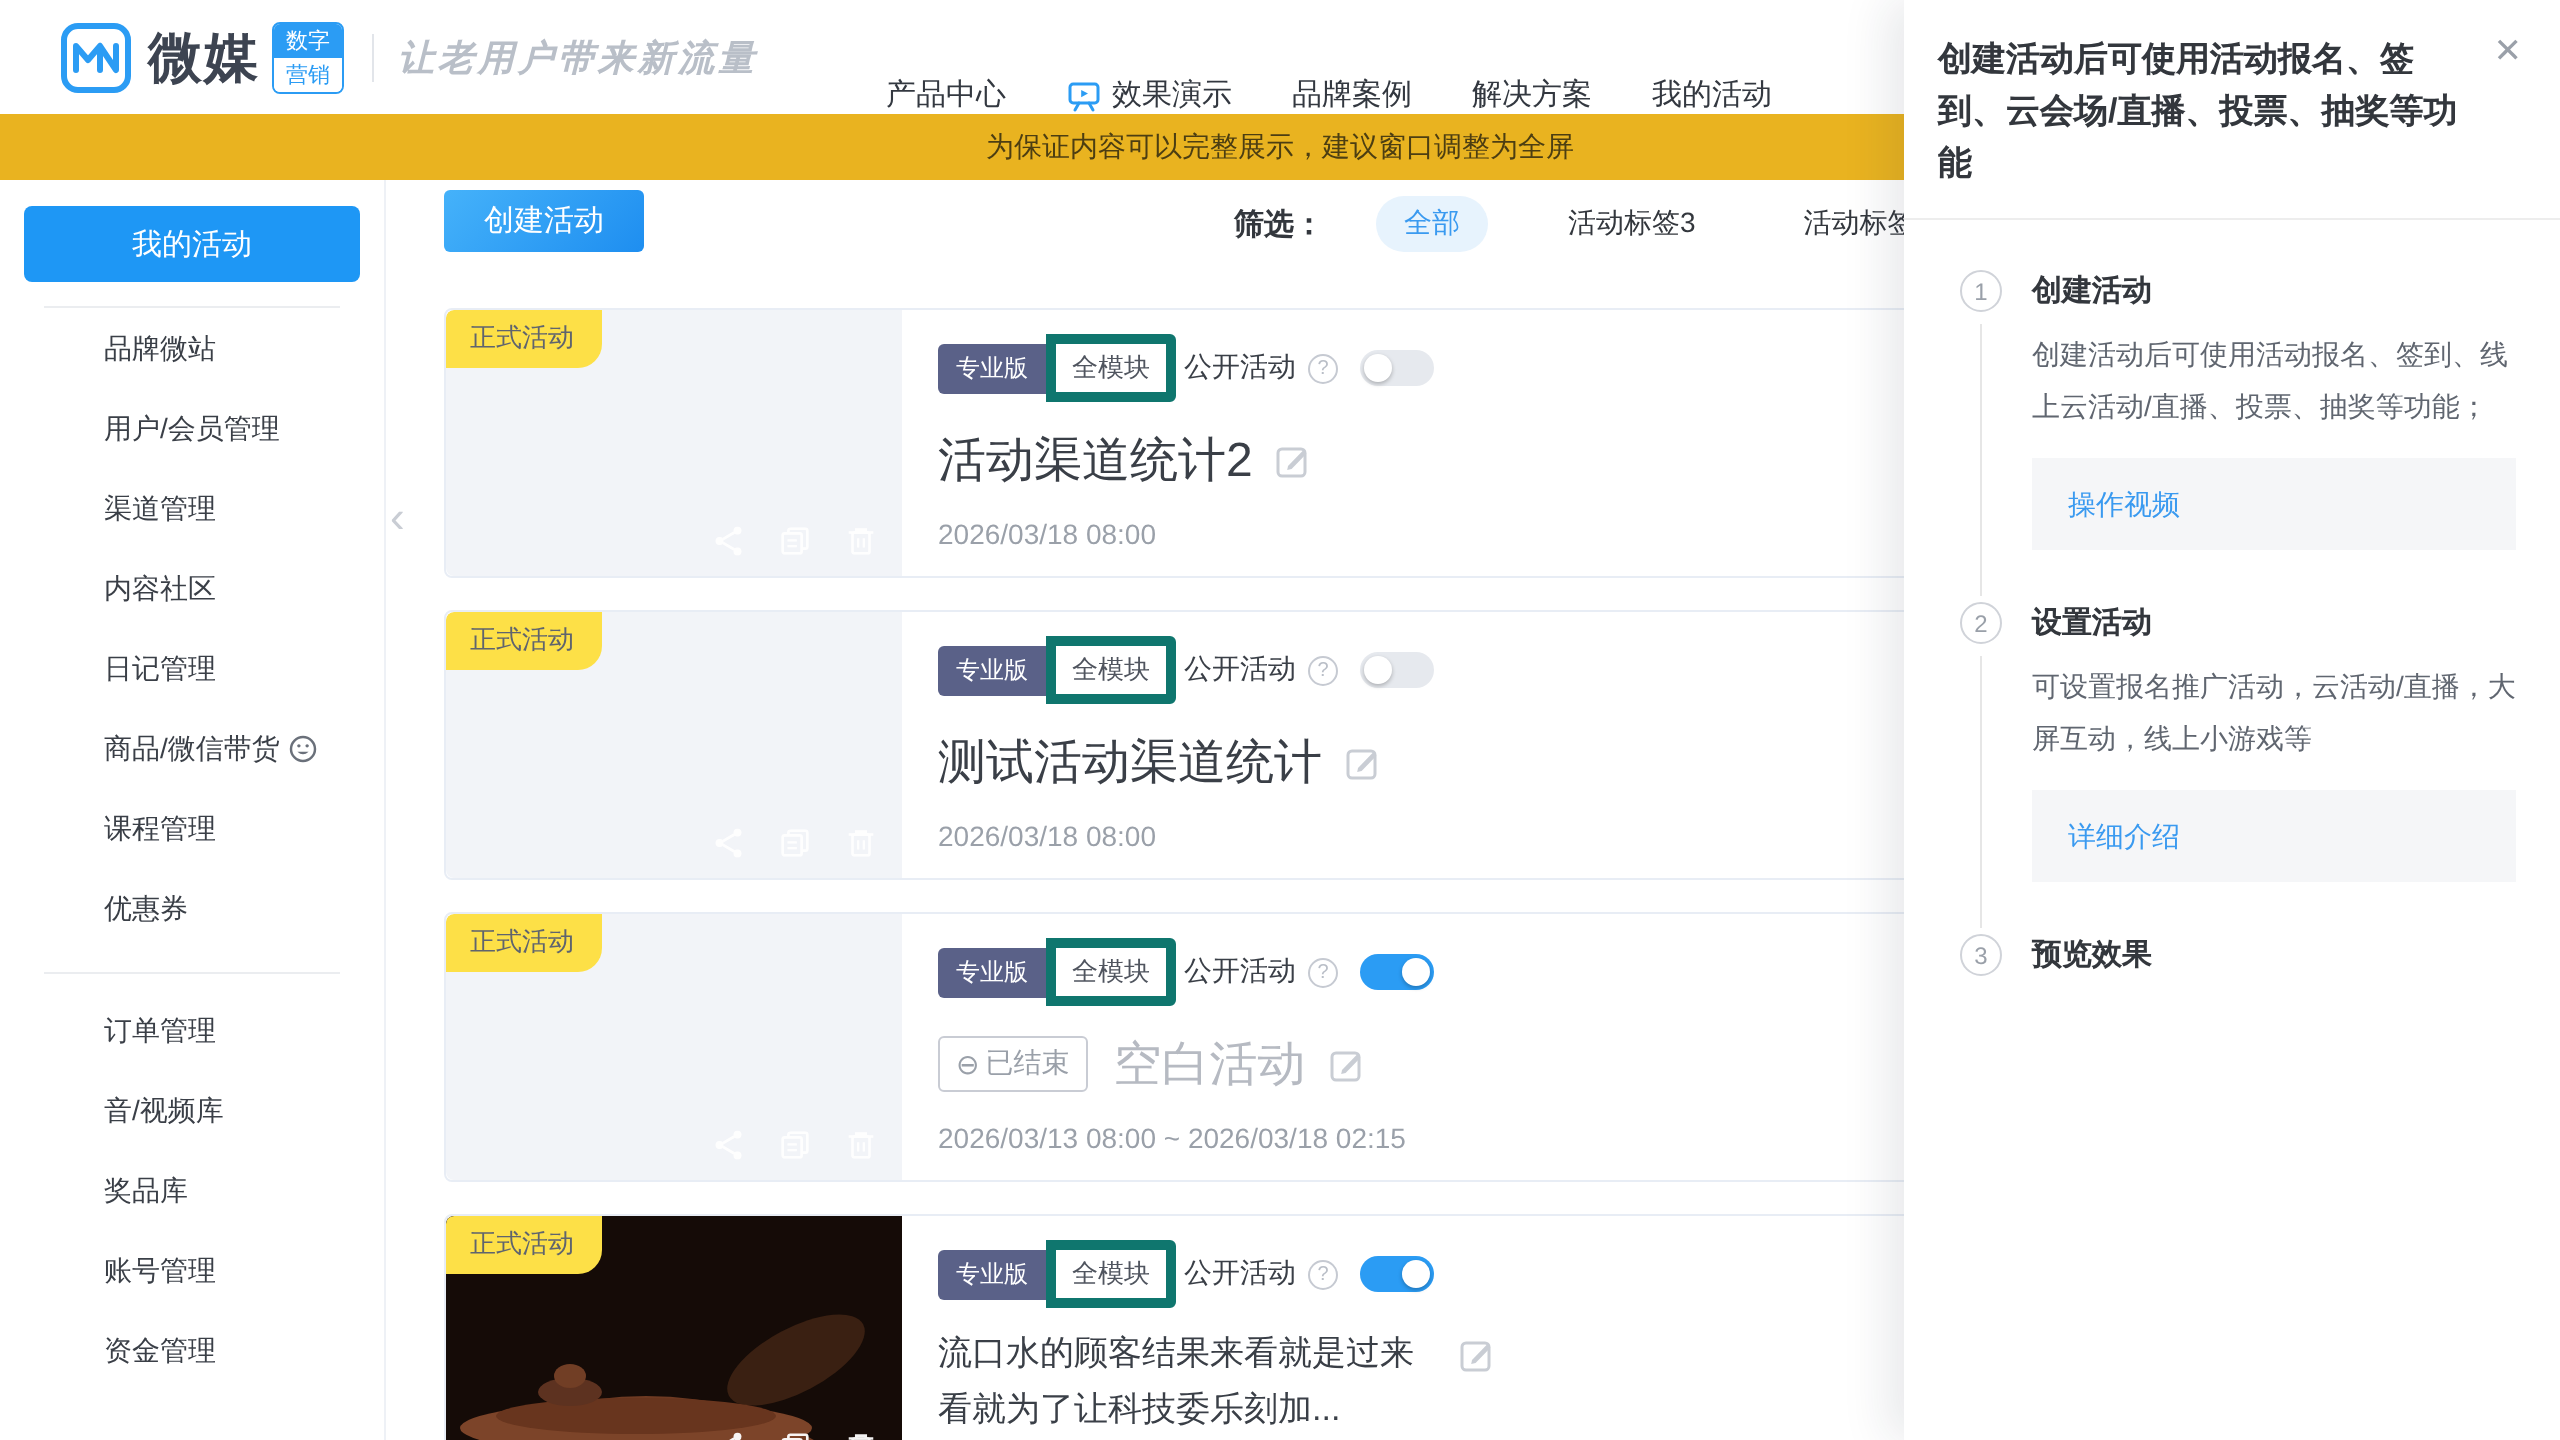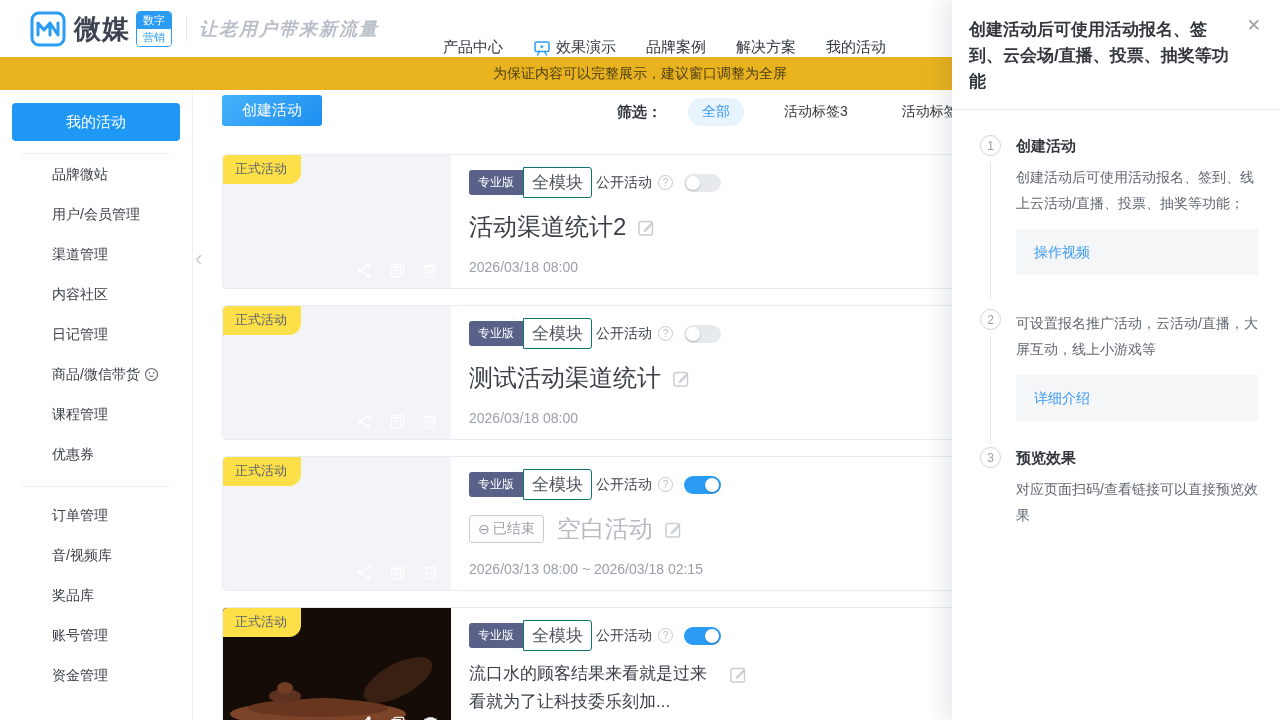--- a/index.html
+++ b/index.html
@@ -44,21 +44,21 @@
   .cards { padding-left:29px; }
   .card { width:770px; height:135px; border:1px solid #e8edf5; border-radius:4px; margin-bottom:16px; display:flex; position:relative; background:#fff; }
   .thumb { width:228px; background:#f2f4f8; border-radius:4px 0 0 4px; position:relative; flex:none; overflow:hidden; }
   .thumb svg.photo { position:absolute; inset:0; }
   .status-badge { position:absolute; top:0; left:0; background:#fde047; color:#5f646e; font-size:13px; padding:5px 14px 6px 12px; border-radius:4px 0 12px 0; z-index:2; }
   .thumb-actions { position:absolute; right:12px; bottom:9px; display:flex; gap:16px; z-index:2; }
   .thumb-actions svg { width:17px; height:17px; cursor:pointer; opacity:.95; }
   .card-body { flex:1; position:relative; padding:12px 0 0 18px; }
   .badges-row { display:flex; align-items:center; }
   .ver-badge { background:#5a6188; color:#fff; font-size:12px; padding:4px 9px; border-radius:3px 0 0 3px; }
-  .mod-badge { border:1px solid #0f766e; color:#50555f; font-size:17px; padding:3px 8px; border-radius:0 3px 3px 0; background:#fff; }
+  .mod-badge { border:5px solid #0f766e; color:#50555f; font-size:13px; padding:3px 8px; border-radius:0 3px 3px 0; background:#fff; }
   .pub-label { margin-left:4px; font-size:14px; color:#3a3f47; }
   .q-icon { margin-left:6px; width:15px; height:15px; border:1px solid #c6cad2; border-radius:50%; color:#b9bec7; font-size:10px; text-align:center; line-height:13px; cursor:pointer; }
   .toggle { margin-left:11px; width:37px; height:18px; border-radius:9px; background:#e6e9ee; position:relative; cursor:pointer; }
   .toggle::after { content:''; position:absolute; width:14px; height:14px; border-radius:50%; background:#fff; top:2px; left:2px; box-shadow:0 1px 2px rgba(0,0,0,.25); transition:left .2s; }
   .toggle.on { background:#2b9cf4; }
   .toggle.on::after { left:21px; }
   .title-row { margin-top:13px; display:flex; align-items:center; font-size:24px; color:#3a3f47; }
   .title-row .edit-ic { margin-left:11px; cursor:pointer; }
   .ended-badge { display:inline-flex; align-items:center; border:1px solid #c9ccd4; color:#9aa0a9; font-size:14px; padding:4px 8px; border-radius:3px; margin-right:13px; }
   .ended-badge .minus { margin-right:3px; font-size:14px; }
@@ -417,29 +417,29 @@
         <div class="step-desc">创建活动后可使用活动报名、签到、线上云活动/直播、投票、抽奖等功能；</div>
         <div class="link-box">
           <a>操作视频</a>
         </div>
         <div class="step-gap"></div>
       </div>
 
       <div class="step">
         <span class="connector"></span>
         <span class="step-circle">2</span>
+        <div class="step-title">设置活动</div>
         <div class="step-desc">可设置报名推广活动，云活动/直播，大屏互动，线上小游戏等</div>
         <div class="link-box">
           <a>详细介绍</a>
         </div>
         <div class="step-gap"></div>
       </div>
 
       <div class="step">
         <span class="step-circle">3</span>
         <div class="step-title">预览效果</div>
-        <div class="step-desc">对应页面扫码/查看链接可以直接预览效果</div>
       </div>
 
     </div>
   </div>
 
 </div>
 
 </body></html>

